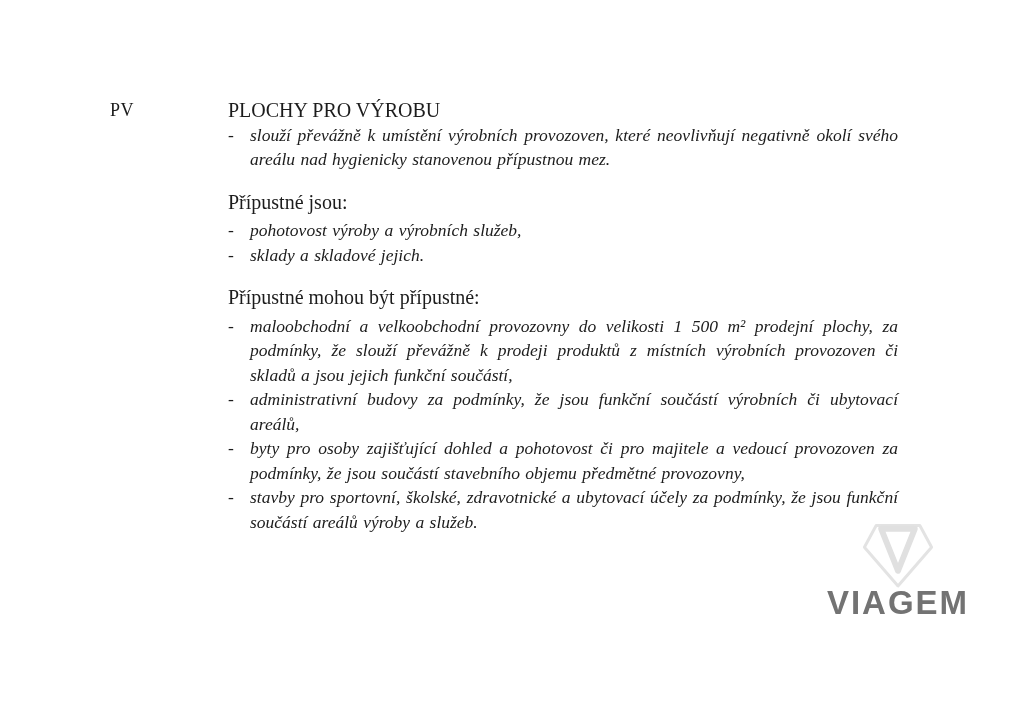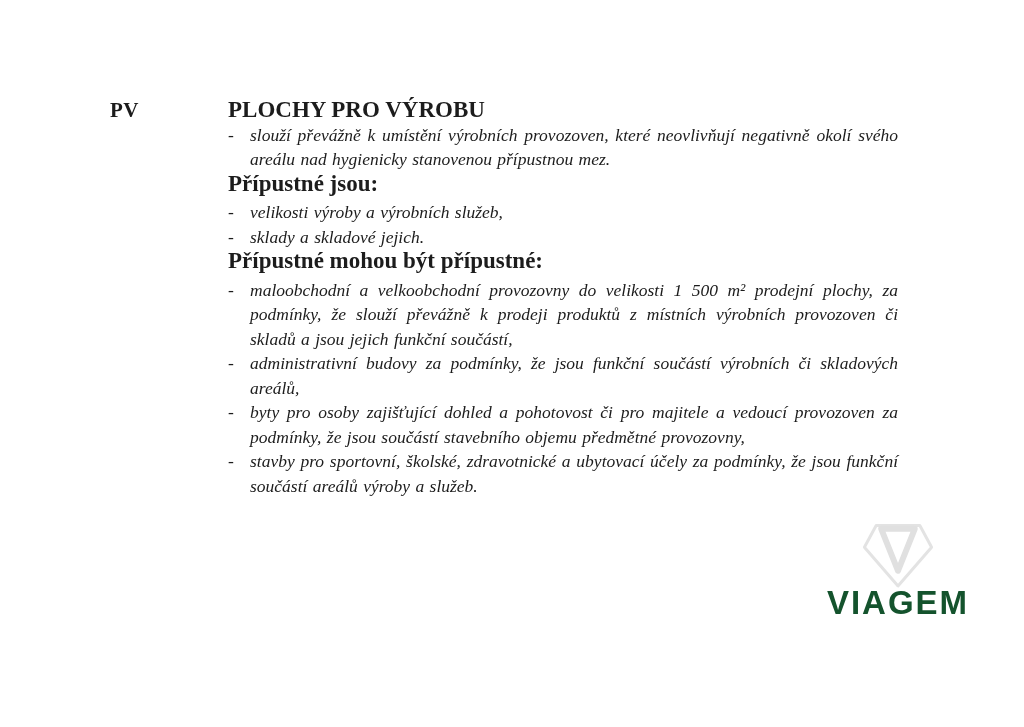--- a/index.html
+++ b/index.html
@@ -18,39 +18,40 @@
   .doc {
     position: absolute;
     top: 98px;
     left: 110px;
     display: flex;
     align-items: flex-start;
   }
   .code-col {
     width: 118px;
     flex: none;
-    font-weight: bold;
-    font-size: 21px;
+    font-weight: normal;
+    font-size: 18px;
     line-height: 24.5px;
     letter-spacing: 0.5px;
   }
   .content-col {
     width: 670px;
     flex: none;
     font-size: 17.5px;
     line-height: 24.5px;
   }
   .content-col h1,
   .content-col h2 {
-    font-size: 23px;
+    font-size: 20px;
     line-height: 24.5px;
-    font-weight: bold;
+    font-weight: normal;
     margin: 0;
   }
   .content-col h2 {
+    margin-top: 18px;
     margin-bottom: 4px;
   }
   ul.bullets {
     list-style: none;
     margin: 0;
     padding: 0;
   }
   ul.bullets li {
     display: flex;
     margin: 0;
@@ -77,21 +78,21 @@
   }
   .wm-gem {
     display: block;
     margin: 0 auto;
   }
   .wm-text {
     font-family: "Liberation Sans", "DejaVu Sans", sans-serif;
     font-weight: bold;
     font-size: 33px;
     letter-spacing: 2px;
-    color: #14532d;
+    color: #737373;
     line-height: 33px;
     margin-top: -2px;
   }
 </style>
 </head>
 <body>
 
 <div class="doc">
   <div class="code-col">PV</div>
   <div class="content-col">
@@ -102,37 +103,37 @@
       <li>
         <span class="dash">-</span>
         <span class="li-text">slouží převážně k umístění výrobních provozoven, které neovlivňují negativně okolí svého areálu nad hygienicky stanovenou přípustnou mez.</span>
       </li>
     </ul>
 
     <h2>Přípustné jsou:</h2>
     <ul class="bullets">
       <li>
         <span class="dash">-</span>
-        <span class="li-text">velikosti výroby a výrobních služeb,</span>
+        <span class="li-text">pohotovost výroby a výrobních služeb,</span>
       </li>
       <li>
         <span class="dash">-</span>
         <span class="li-text">sklady a skladové jejich.</span>
       </li>
     </ul>
 
     <h2>Přípustné mohou být přípustné:</h2>
     <ul class="bullets">
       <li>
         <span class="dash">-</span>
         <span class="li-text">maloobchodní a velkoobchodní provozovny do velikosti 1&nbsp;500&nbsp;m² prodejní plochy, za podmínky, že slouží převážně k prodeji produktů z místních výrobních provozoven či skladů a jsou jejich funkční součástí,</span>
       </li>
       <li>
         <span class="dash">-</span>
-        <span class="li-text">administrativní budovy za podmínky, že jsou funkční součástí výrobních či skladových areálů,</span>
+        <span class="li-text">administrativní budovy za podmínky, že jsou funkční součástí výrobních či ubytovací areálů,</span>
       </li>
       <li>
         <span class="dash">-</span>
         <span class="li-text">byty pro osoby zajišťující dohled a pohotovost či pro majitele a vedoucí provozoven za podmínky, že jsou součástí stavebního objemu předmětné provozovny,</span>
       </li>
       <li>
         <span class="dash">-</span>
         <span class="li-text">stavby pro sportovní, školské, zdravotnické a ubytovací účely za podmínky, že jsou funkční součástí areálů výroby a služeb.</span>
       </li>
     </ul>

